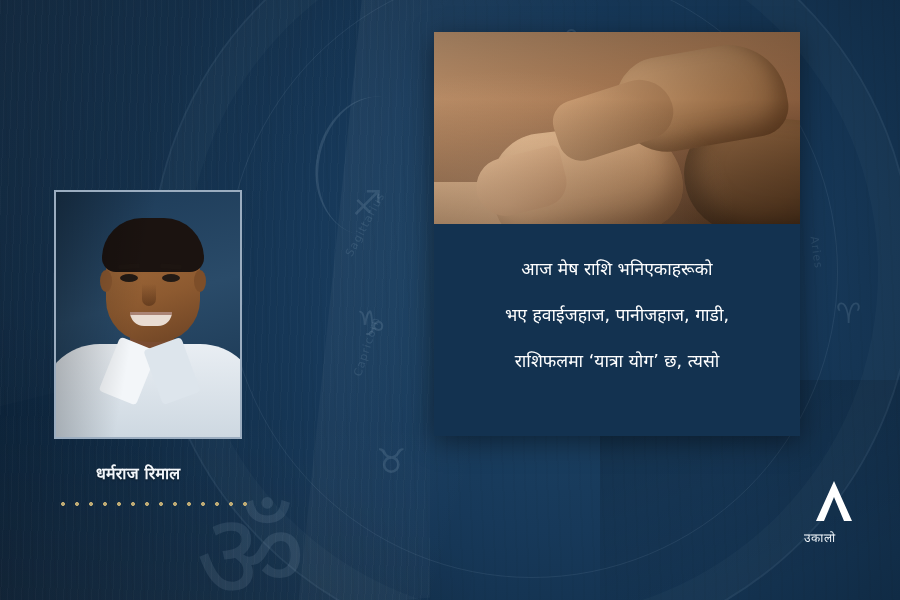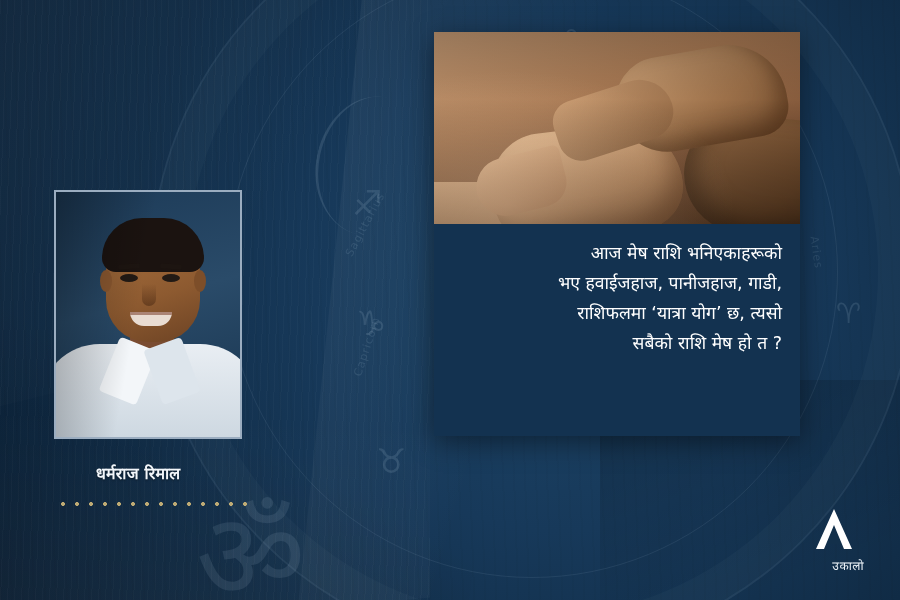--- a/index.html
+++ b/index.html
@@ -317,35 +317,35 @@
 
   .card-text {
     position: absolute;
     left: 0; top: 192px;
     width: 366px; height: 212px;
     background: #133250;
     padding: 14px 18px 0 18px;
     box-sizing: border-box;
   }
   .card-text p {
-    margin: 0;
+    margin: 16px;
     color: #ffffff;
     font-size: 17.5px;
     line-height: 1.72;
-    text-align: right;
+    text-align: center;
     font-family: "DejaVu Sans", sans-serif;
   }
 
   
   .logo {
     position: absolute;
     right: 36px;
-    bottom: 26px;
+    bottom: 54px;
     width: 60px;
-    text-align: right;
+    text-align: left;
     color: #ffffff;
   }
   .logo-mark {
     width: 46px;
     height: 46px;
     margin: 0 auto 5px auto;
     position: relative;
   }
   .logo-text {
     font-size: 12px;
@@ -418,21 +418,20 @@
       <div class="hand hand-open-fingers"></div>
       <div class="hand hand-right"></div>
       <div class="hand hand-top"></div>
       <div class="hand hand-fingers"></div>
       <div class="hand-shade"></div>
     </div>
     <div class="card-text">
       <p>आज मेष राशि भनिएकाहरूको</p>
       <p>भए हवाईजहाज, पानीजहाज, गाडी,</p>
       <p>राशिफलमा ‘यात्रा योग’ छ, त्यसो</p>
-      <p>सबैको राशि मेष हो त ?</p>
     </div>
   </div>
 
   <div class="logo">
     <div class="logo-mark">
       <svg width="46" height="46" viewBox="0 0 46 46" aria-hidden="true">
         <path d="M23 3 L41 43 L33 43 L23 19 L13 43 L5 43 Z" fill="#ffffff"></path>
         <path d="M23 21 L30 38 L16 38 Z" fill="#13304b"></path>
       </svg>
     </div>

